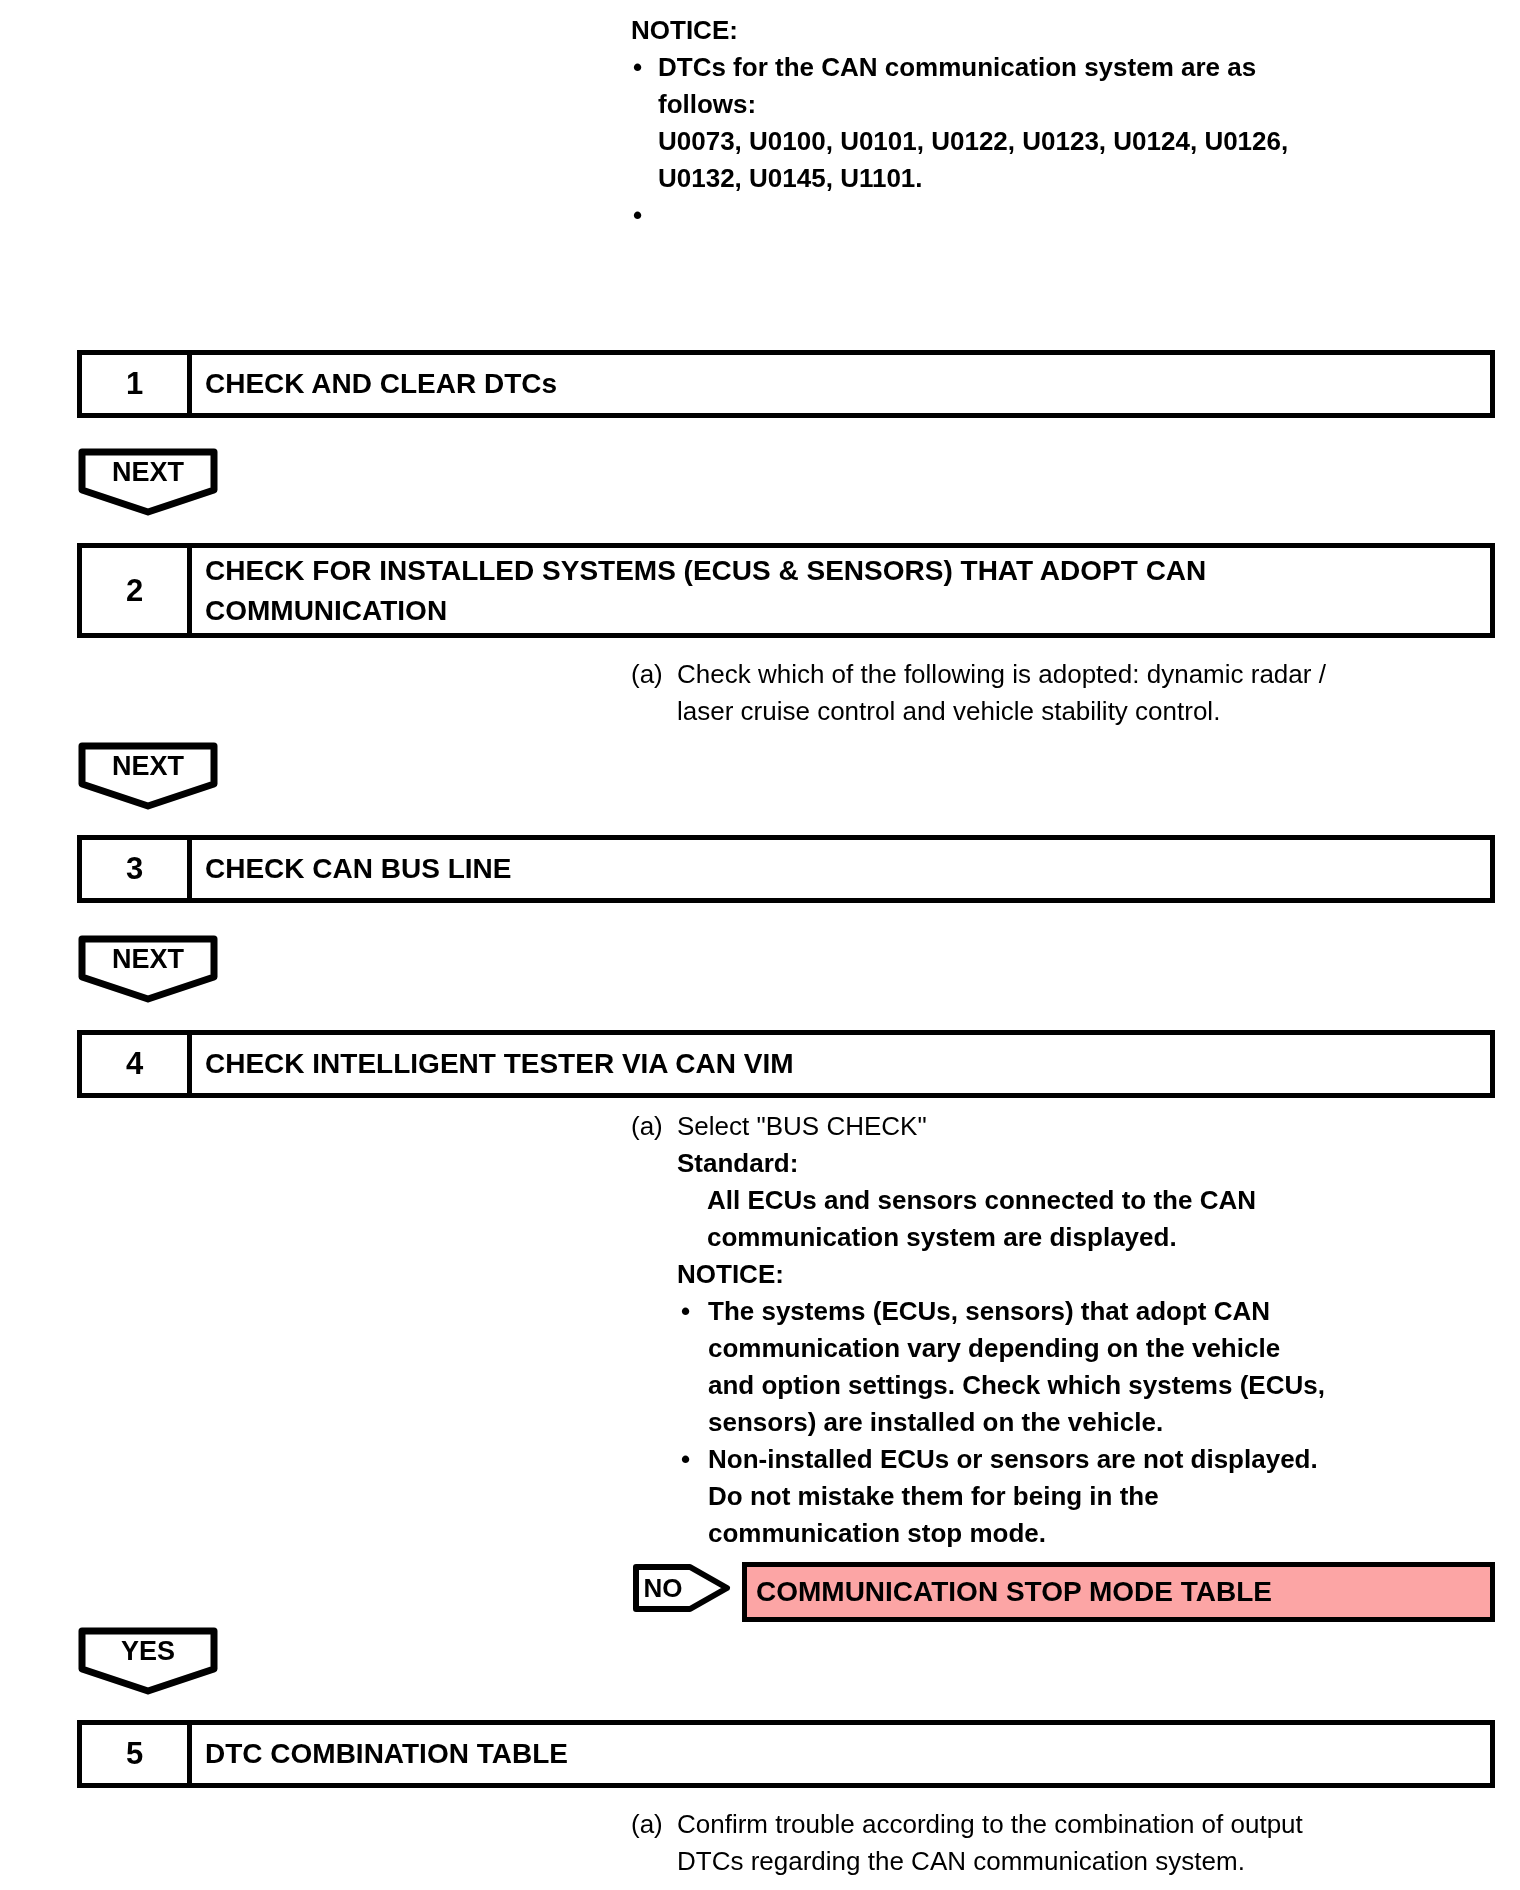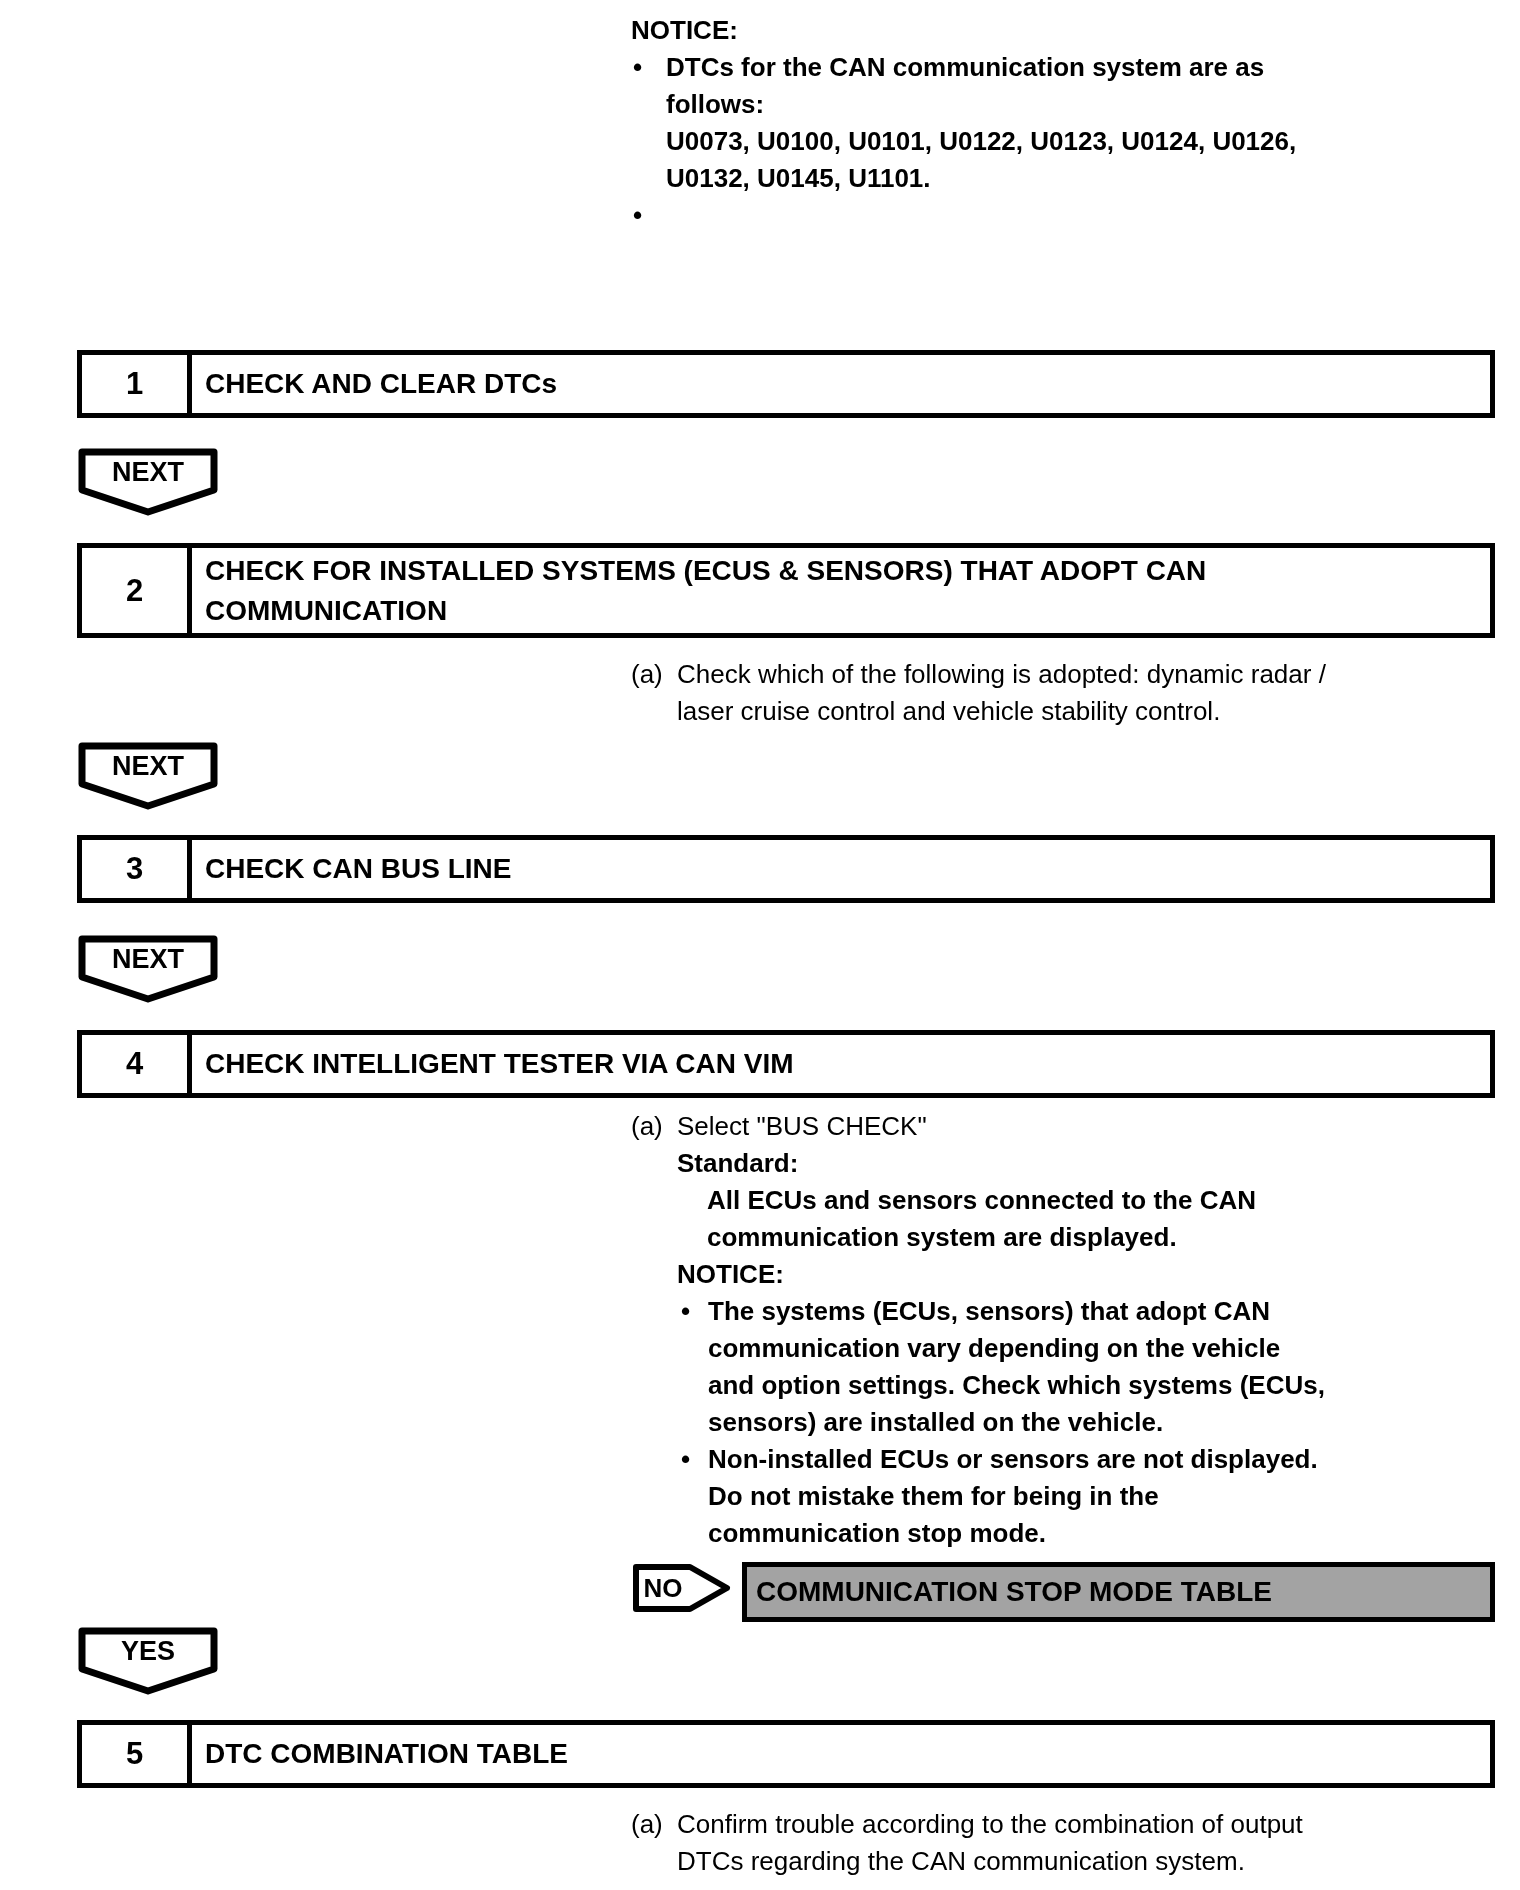--- a/index.html
+++ b/index.html
@@ -11,21 +11,21 @@
     border-radius:28px;
   }
 
   
   .notice-top {
     position:absolute; left:631px; top:12px; width:700px;
     font-weight:bold; font-size:26px; line-height:37px;
   }
   .bullet-row { display:flex; align-items:flex-start; }
   .bullet-row .bm { flex:0 0 25px; margin-left:2px; }
-  .bullet-row .bt { white-space:pre-line;margin-left:8px; }
+  .bullet-row .bt { white-space:pre-line; }
 
   
   .step {
     position:absolute; left:77px; width:1418px;
     border:5px solid #000; box-sizing:border-box;
     display:flex; background:#fff;
   }
   .step .num {
     flex:0 0 105px; border-right:5px solid #000;
     display:flex; align-items:center; justify-content:center;
@@ -64,21 +64,21 @@
   .bold { font-weight:bold; }
   .std-text { font-weight:bold; margin-left:30px; white-space:pre-line; }
   .b4row { display:flex; font-weight:bold; align-items:flex-start; }
   .b4row .bm { flex:0 0 27px; margin-left:4px; }
   .b4row .bt { white-space:pre-line; }
 
   
   .no-pent { position:absolute; left:632px; top:1563px; }
   .ref-box {
     position:absolute; left:742px; top:1562px; width:753px; height:60px;
-    border:5px solid #000; box-sizing:border-box; background:#a3a3a3;
+    border:5px solid #000; box-sizing:border-box; background:#fca5a5;
     display:flex; align-items:center; padding-left:9px;
     font-weight:bold; font-size:28px;
   }
 </style>
 </head>
 <body>
 
 <div class="page">
 
   <section class="notice-top">

